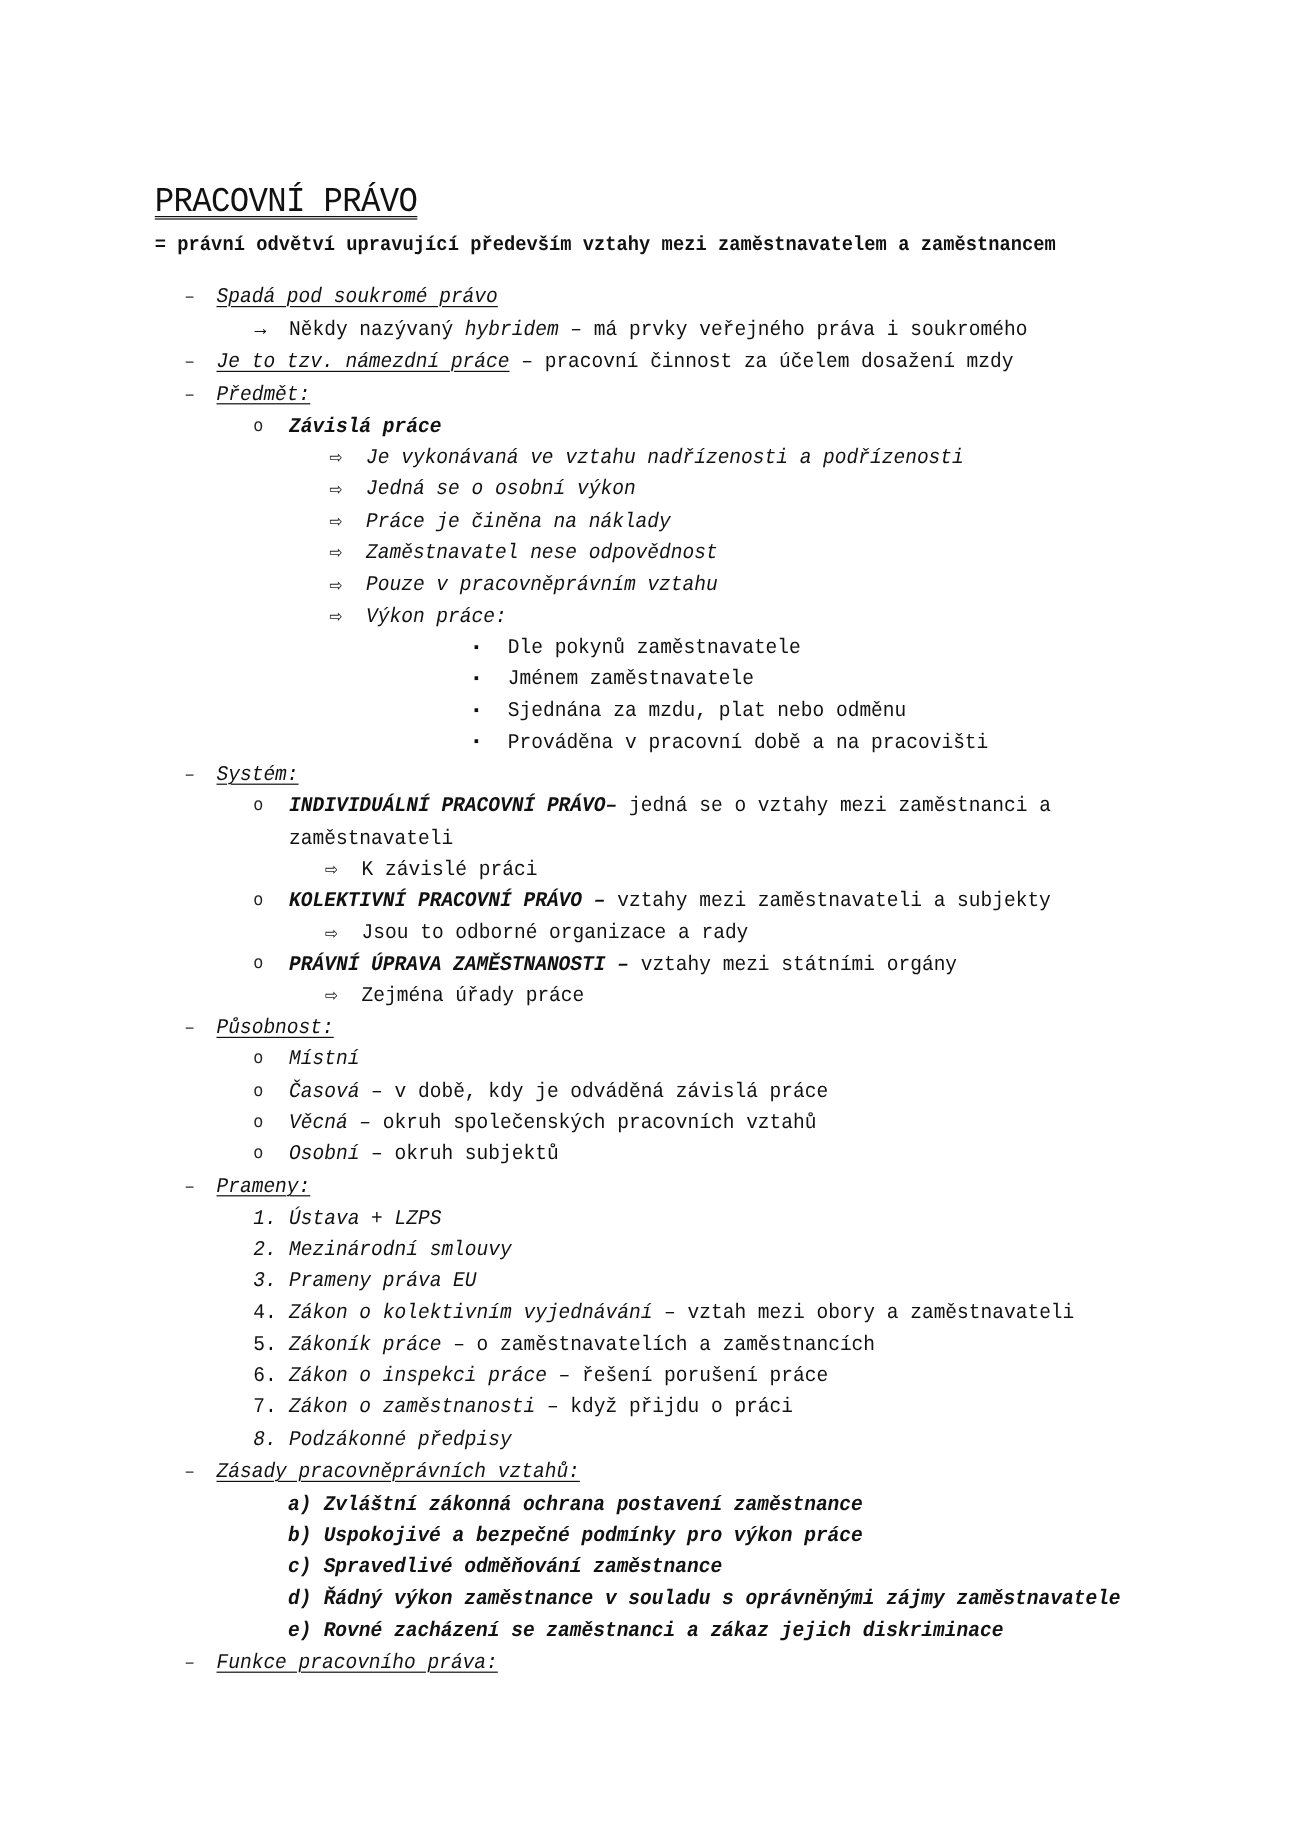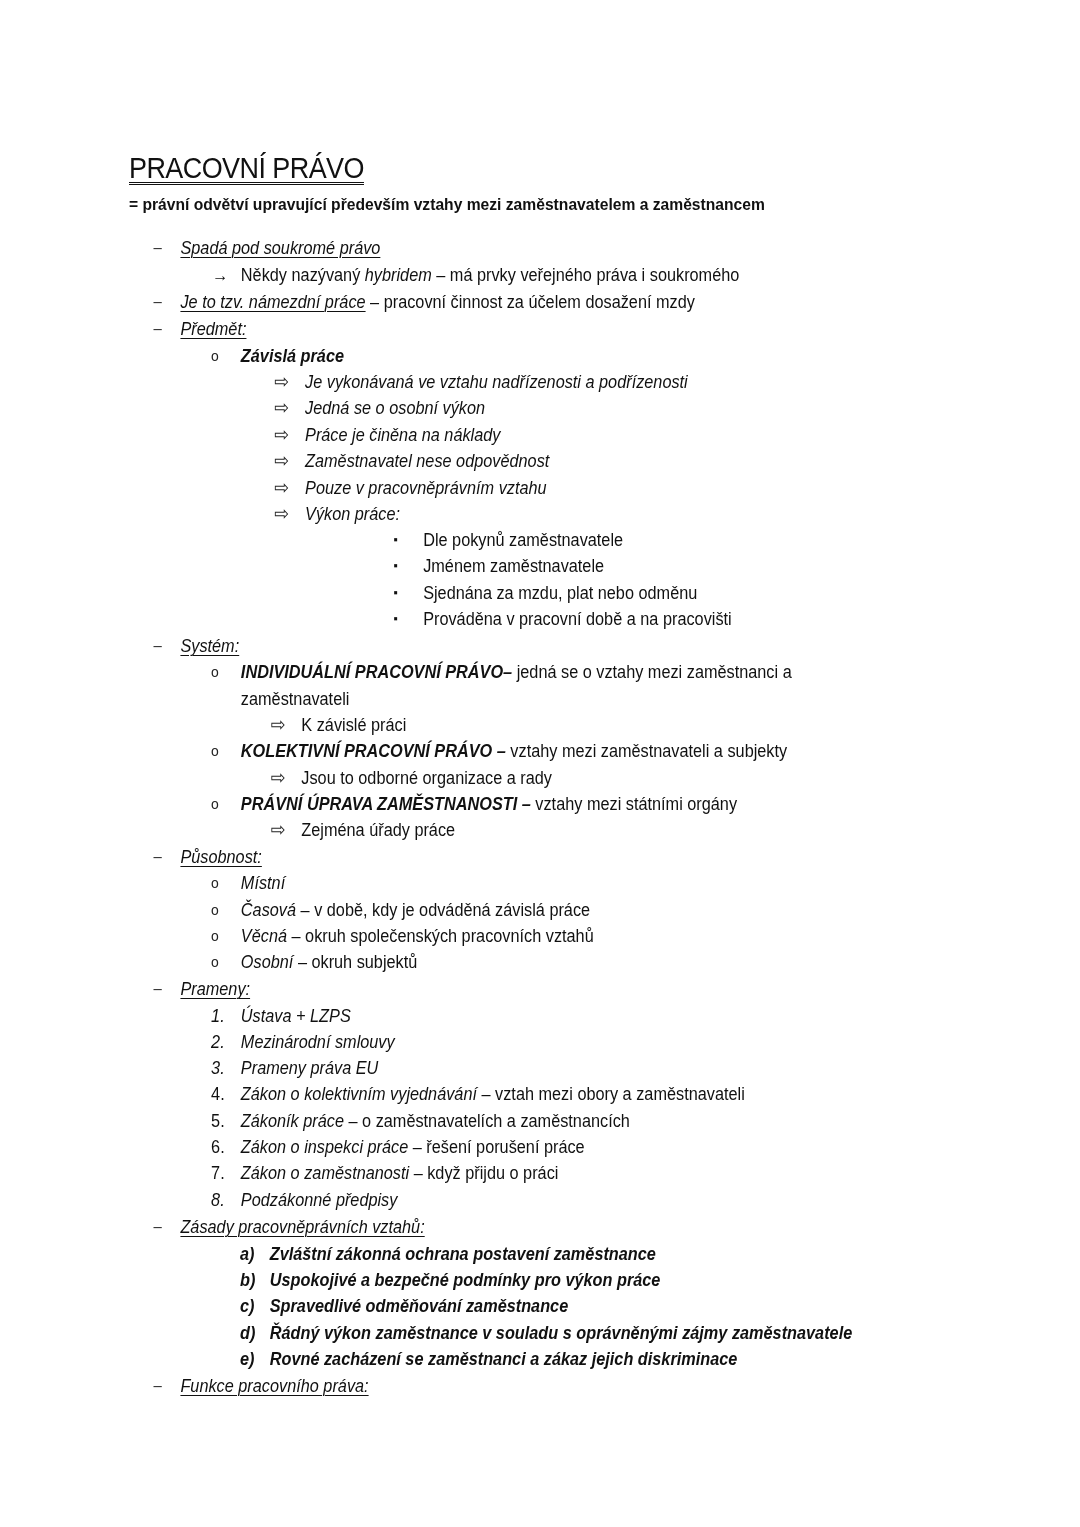--- a/index.html
+++ b/index.html
@@ -1,20 +1,20 @@
 <!DOCTYPE html>
 <html><head>
 <meta charset="utf-8">
 <style>
   html, body { margin: 0; padding: 0; background: #ffffff; }
   body {
     width: 1080px; height: 1527px; position: relative; overflow: hidden;
     font-family: "Liberation Sans", sans-serif; color: #111111;
   }
-  .page { position: absolute; left: 0; top: 0; width: 1080px; height: 1108px; }
+  .page { position: absolute; left: 0; top: 0; width: 1080px; height: 1108px; font-family: Liberation Mono, monospace; }
   .title {
     position: absolute; left: 129px; top: 152px;
     font-size: 29px; letter-spacing: -0.6px; color: #111;
     text-decoration: underline; text-decoration-style: double;
     text-decoration-thickness: 1px; text-underline-offset: 4px;
     transform: scaleX(0.93); transform-origin: left center;
     white-space: nowrap;
   }
   .subtitle {
     position: absolute; left: 129px; top: 195px;

